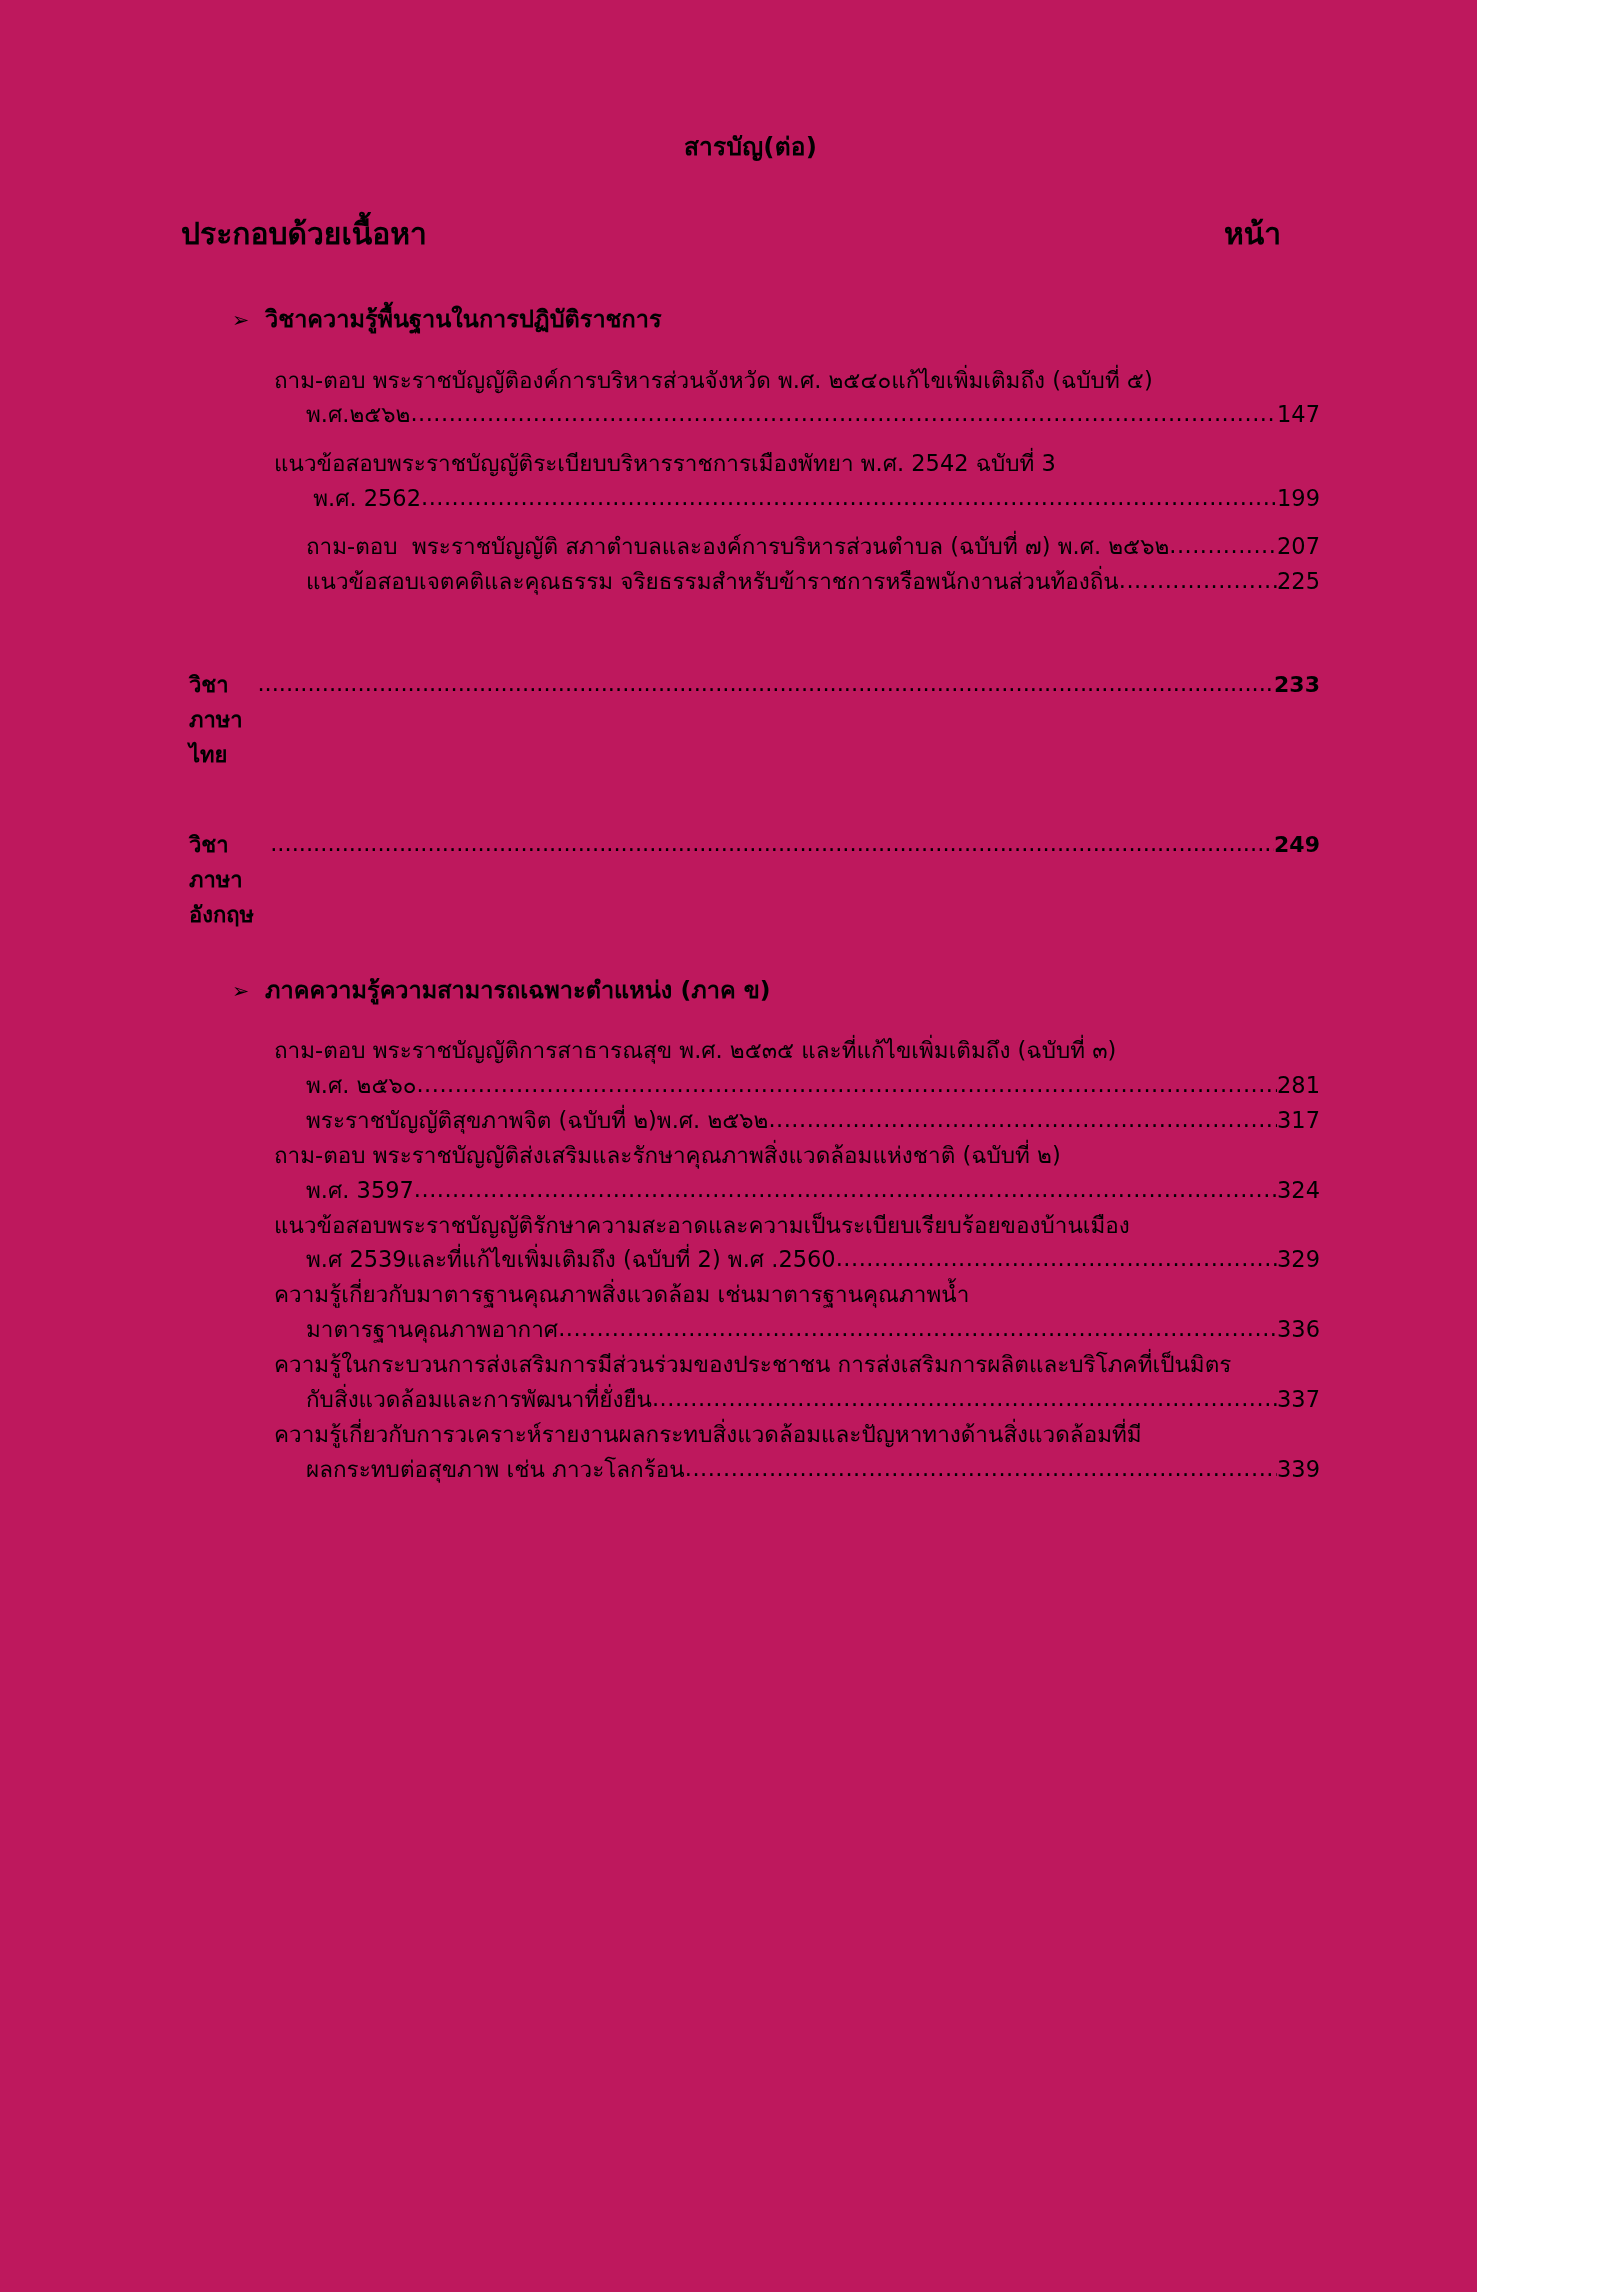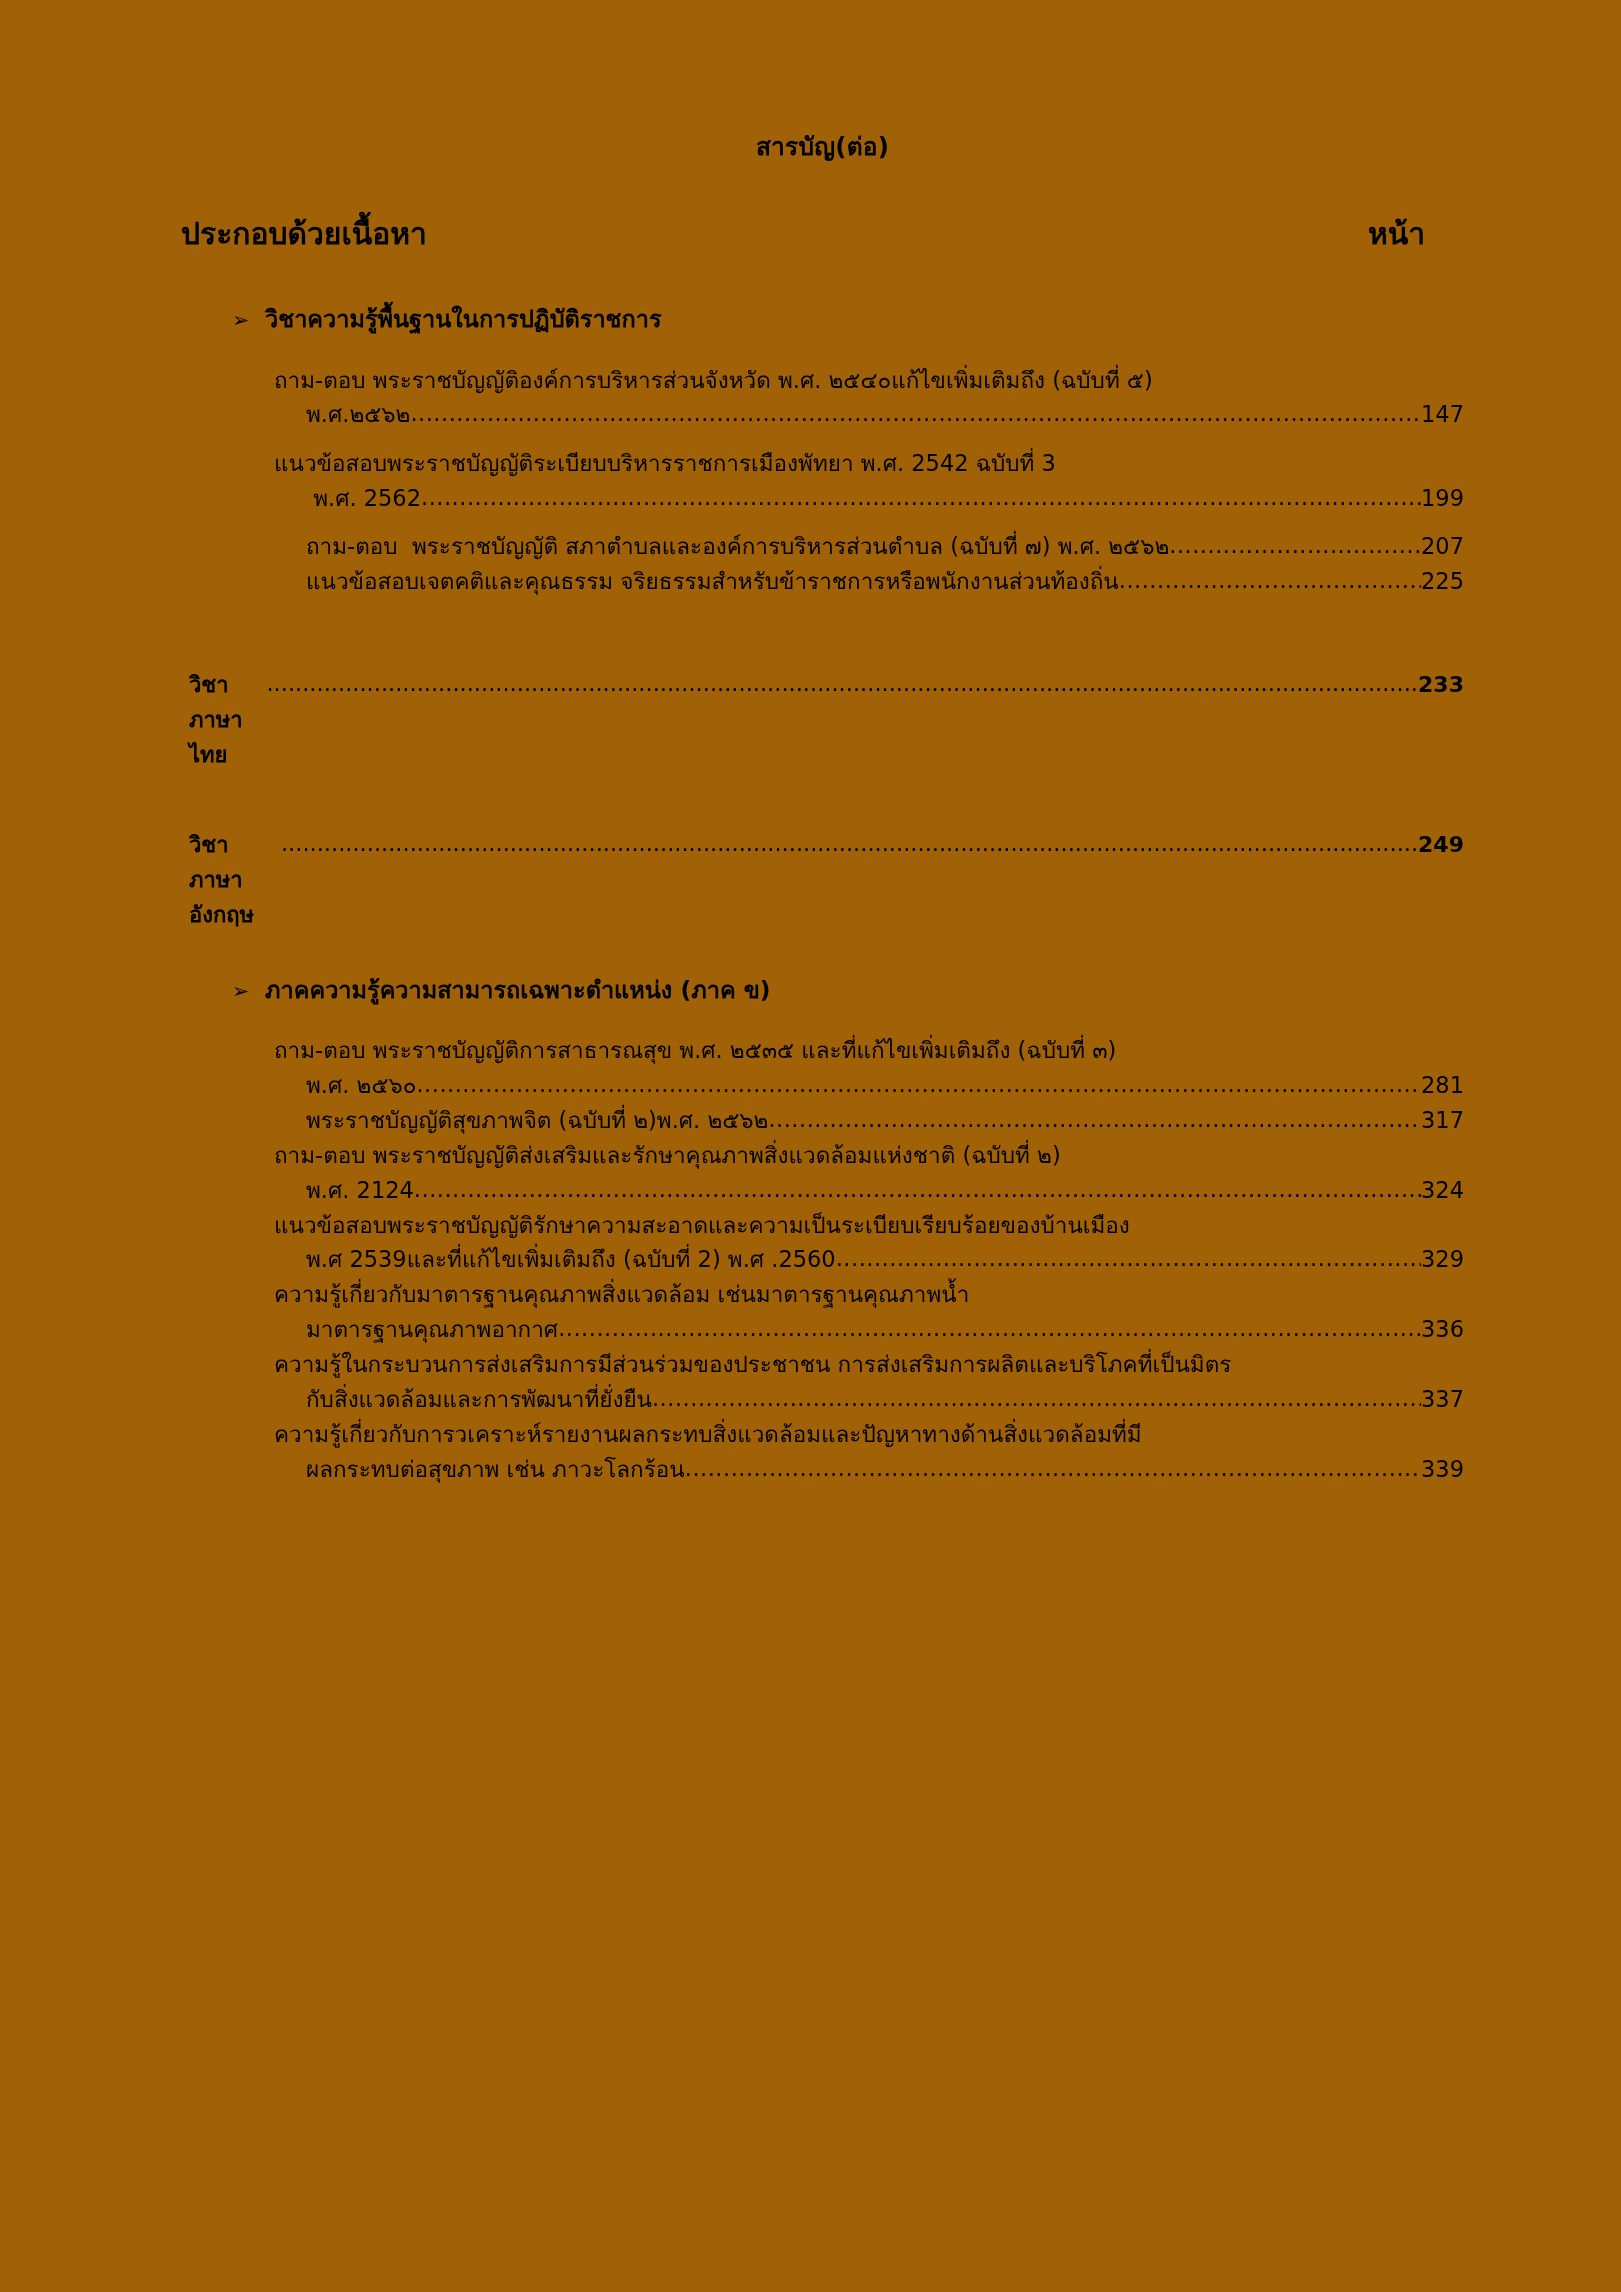--- a/index.html
+++ b/index.html
@@ -6,23 +6,23 @@
     margin: 0;
     padding: 0;
     background: #ffffff;
   }
   body {
     font-family: "DejaVu Sans", "Liberation Sans", sans-serif;
     color: #000000;
   }
   .page {
     position: relative;
-    width: 1621px;
+    width: 1477px;
     height: 2293px;
-    background: #a16207;
+    background: #be185d;
     box-sizing: border-box;
     padding: 127px 157px 59px 181px;
   }
   .doc-title {
     text-align: center;
     font-size: 24.5px;
     font-weight: bold;
     margin: 0 0 44px 0;
     letter-spacing: 0.2px;
   }
@@ -200,21 +200,21 @@
   </div>
 
   <div class="entry">
     <span class="label">พระราชบัญญัติสุขภาพจิต (ฉบับที่ ๒)พ.ศ. ๒๕๖๒</span>
     <span class="leader"></span>
     <span class="page-no">317</span>
   </div>
 
   <div class="wrapline">ถาม-ตอบ  พระราชบัญญัติส่งเสริมและรักษาคุณภาพสิ่งแวดล้อมแห่งชาติ (ฉบับที่ ๒)</div>
   <div class="entry">
-    <span class="label">พ.ศ. 2124</span>
+    <span class="label">พ.ศ. 3597</span>
     <span class="leader"></span>
     <span class="page-no">324</span>
   </div>
 
   <div class="wrapline">แนวข้อสอบพระราชบัญญัติรักษาความสะอาดและความเป็นระเบียบเรียบร้อยของบ้านเมือง</div>
   <div class="entry">
     <span class="label">พ.ศ 2539และที่แก้ไขเพิ่มเติมถึง (ฉบับที่ 2) พ.ศ .2560</span>
     <span class="leader"></span>
     <span class="page-no">329</span>
   </div>

